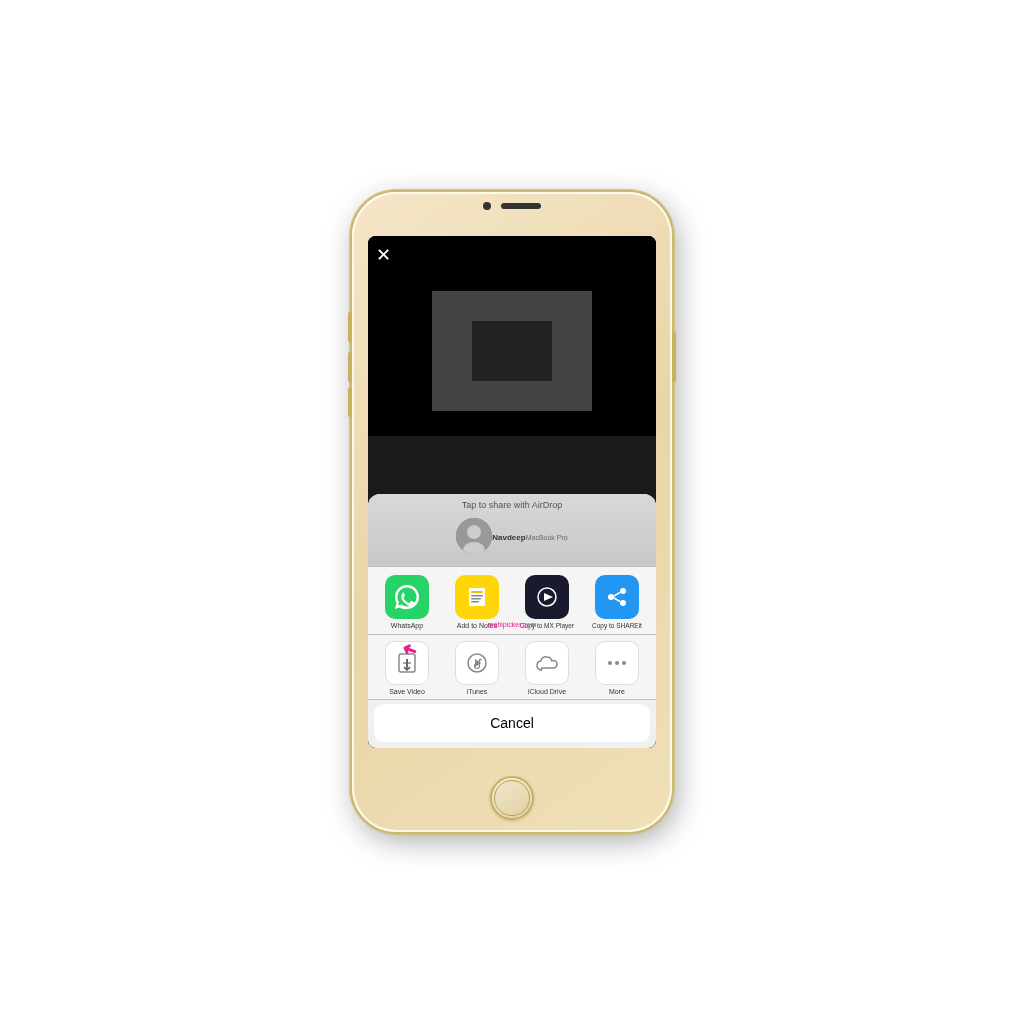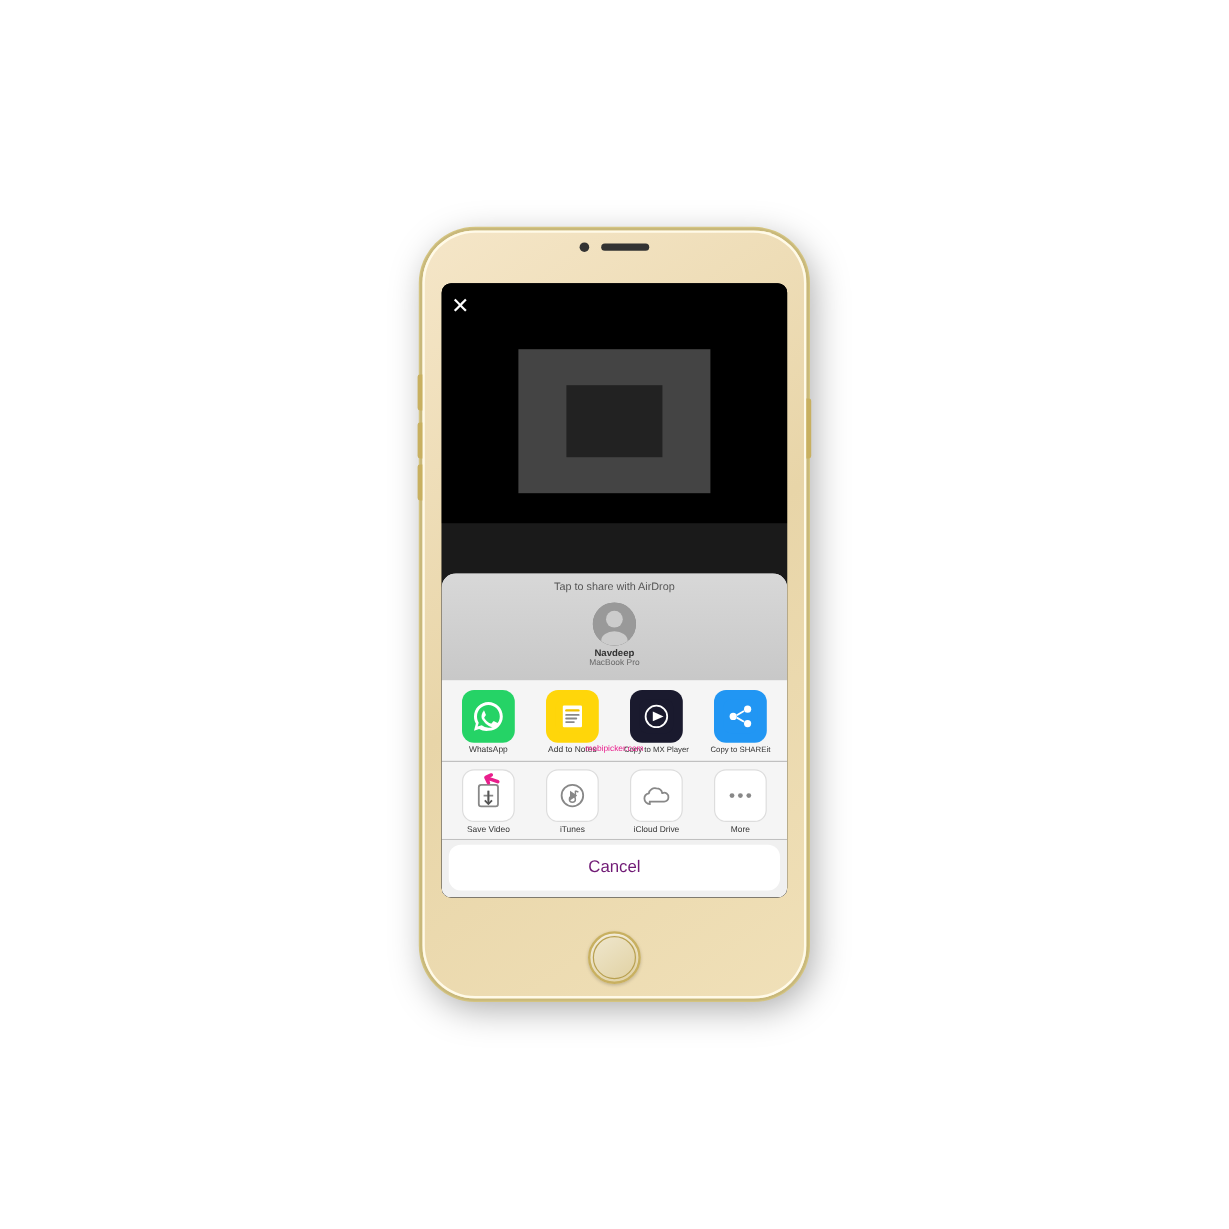--- a/index.html
+++ b/index.html
@@ -152,21 +152,21 @@
     }
 
     .airdrop-text {
       font-size: 9px;
       color: #555;
       margin-bottom: 4px;
     }
 
     .airdrop-person {
       display: flex;
-      flex-direction: column;
+      flex-direction: row;
       align-items: center;
       padding: 4px 12px;
     }
 
     .avatar-circle {
       width: 36px;
       height: 36px;
       border-radius: 50%;
       background: #888;
       overflow: hidden;
@@ -293,21 +293,21 @@
     .cancel-btn {
       background: #fff;
       margin: 4px 6px 6px;
       border-radius: 10px;
       padding: 10px;
       text-align: center;
     }
 
     .cancel-text {
       font-size: 14px;
-      color: #701a75;
+      color: #000000;
       font-weight: 400;
     }
 
     
     .home-button {
       width: 44px;
       height: 44px;
       border-radius: 50%;
       border: 2px solid #c8b060;
       background: linear-gradient(145deg, #f0e8d0, #e0d0a0);

